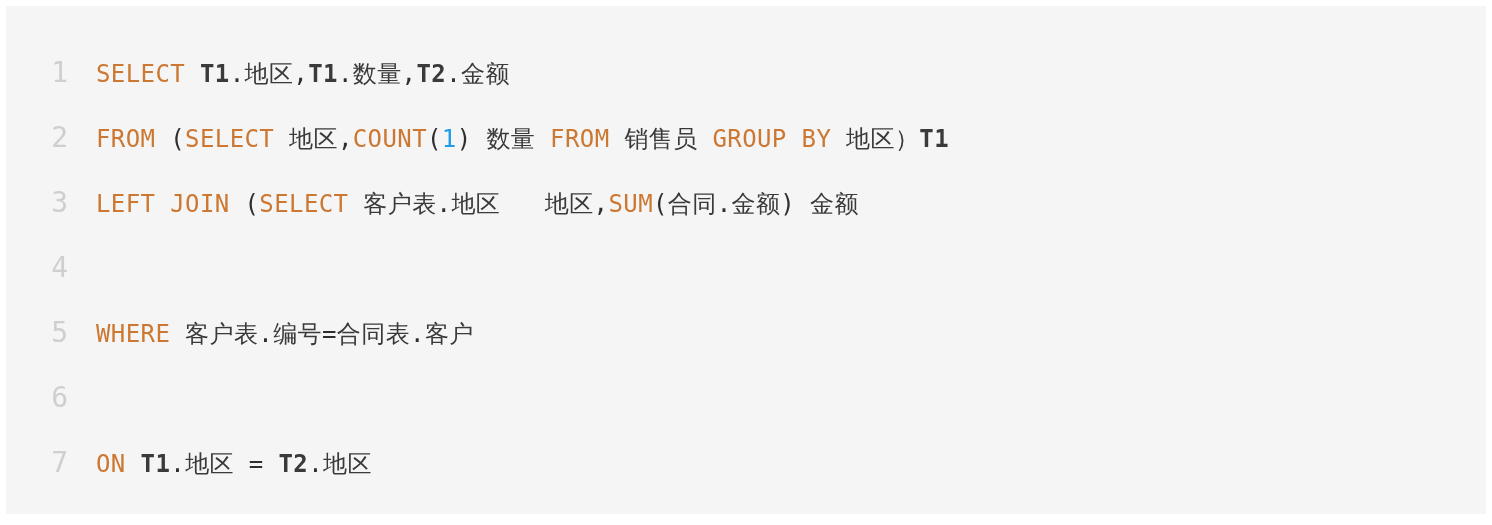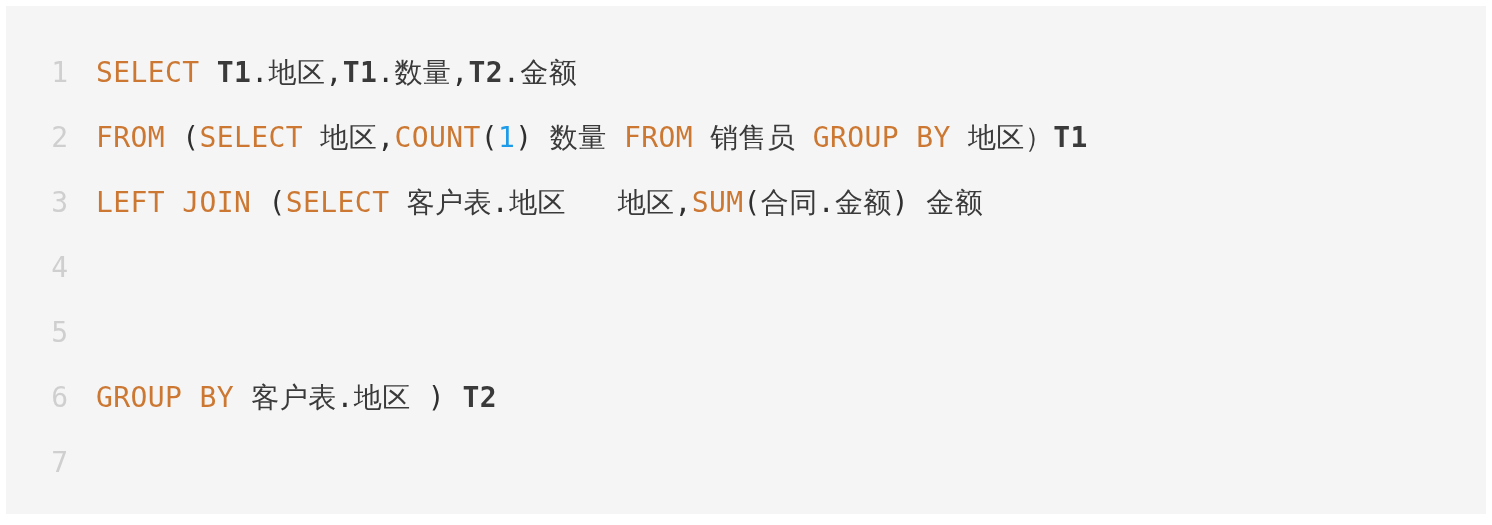--- a/index.html
+++ b/index.html
@@ -48,21 +48,21 @@
     color: #cfcfcf;
     font-size: 28px;
     font-family: "DejaVu Sans Mono", "Liberation Mono", monospace;
     font-weight: 400;
     user-select: none;
     letter-spacing: 0;
   }
 
   .code-text {
     padding-left: 28px;
-    font-size: 28px;
+    font-size: 24px;
     color: #333333;
     font-family: "DejaVu Sans Mono", "Liberation Mono", monospace;
     white-space: pre;
     letter-spacing: 0.4px;
   }
 
   .tok-kw {
     color: #cc7832;
     font-weight: 400;
   }
@@ -88,17 +88,17 @@
 </style>
 </head>
 <body>
 
 <div id="code-block">
   <div class="code-lines">
       <div class="code-line"><span class="gutter">1</span><span class="code-text"><span class="tok-kw">SELECT</span><span class="tok-plain"> </span><span class="tok-ident">T1</span><span class="tok-punct">.</span><span class="tok-cjk">地区</span><span class="tok-punct">,</span><span class="tok-ident">T1</span><span class="tok-punct">.</span><span class="tok-cjk">数量</span><span class="tok-punct">,</span><span class="tok-ident">T2</span><span class="tok-punct">.</span><span class="tok-cjk">金额</span></span></div>
       <div class="code-line"><span class="gutter">2</span><span class="code-text"><span class="tok-kw">FROM</span><span class="tok-punct"> (</span><span class="tok-kw">SELECT</span><span class="tok-plain"> </span><span class="tok-cjk">地区</span><span class="tok-punct">,</span><span class="tok-kw">COUNT</span><span class="tok-punct">(</span><span class="tok-num">1</span><span class="tok-punct">)</span><span class="tok-plain"> </span><span class="tok-cjk">数量</span><span class="tok-plain"> </span><span class="tok-kw">FROM</span><span class="tok-plain"> </span><span class="tok-cjk">销售员</span><span class="tok-plain"> </span><span class="tok-kw">GROUP BY</span><span class="tok-plain"> </span><span class="tok-cjk">地区）</span><span class="tok-ident">T1</span></span></div>
       <div class="code-line"><span class="gutter">3</span><span class="code-text"><span class="tok-kw">LEFT JOIN</span><span class="tok-punct"> (</span><span class="tok-kw">SELECT</span><span class="tok-plain"> </span><span class="tok-cjk">客户表</span><span class="tok-punct">.</span><span class="tok-cjk">地区</span><span class="tok-plain">   </span><span class="tok-cjk">地区</span><span class="tok-punct">,</span><span class="tok-kw">SUM</span><span class="tok-punct">(</span><span class="tok-cjk">合同</span><span class="tok-punct">.</span><span class="tok-cjk">金额</span><span class="tok-punct">)</span><span class="tok-plain"> </span><span class="tok-cjk">金额</span></span></div>
       <div class="code-line"><span class="gutter">4</span></div>
-      <div class="code-line"><span class="gutter">5</span></div>
-      <div class="code-line"><span class="gutter">6</span><span class="code-text"><span class="tok-kw">GROUP BY</span><span class="tok-plain"> </span><span class="tok-cjk">客户表</span><span class="tok-punct">.</span><span class="tok-cjk">地区</span><span class="tok-punct"> ) </span><span class="tok-ident">T2</span></span></div>
-      <div class="code-line"><span class="gutter">7</span></div>
+      <div class="code-line"><span class="gutter">5</span><span class="code-text"><span class="tok-kw">WHERE</span><span class="tok-plain"> </span><span class="tok-cjk">客户表</span><span class="tok-punct">.</span><span class="tok-cjk">编号</span><span class="tok-punct">=</span><span class="tok-cjk">合同表</span><span class="tok-punct">.</span><span class="tok-cjk">客户</span></span></div>
+      <div class="code-line"><span class="gutter">6</span></div>
+      <div class="code-line"><span class="gutter">7</span><span class="code-text"><span class="tok-kw">ON</span><span class="tok-plain"> </span><span class="tok-ident">T1</span><span class="tok-punct">.</span><span class="tok-cjk">地区</span><span class="tok-punct"> = </span><span class="tok-ident">T2</span><span class="tok-punct">.</span><span class="tok-cjk">地区</span></span></div>
     </div>
 </div>
 
 </body></html>

